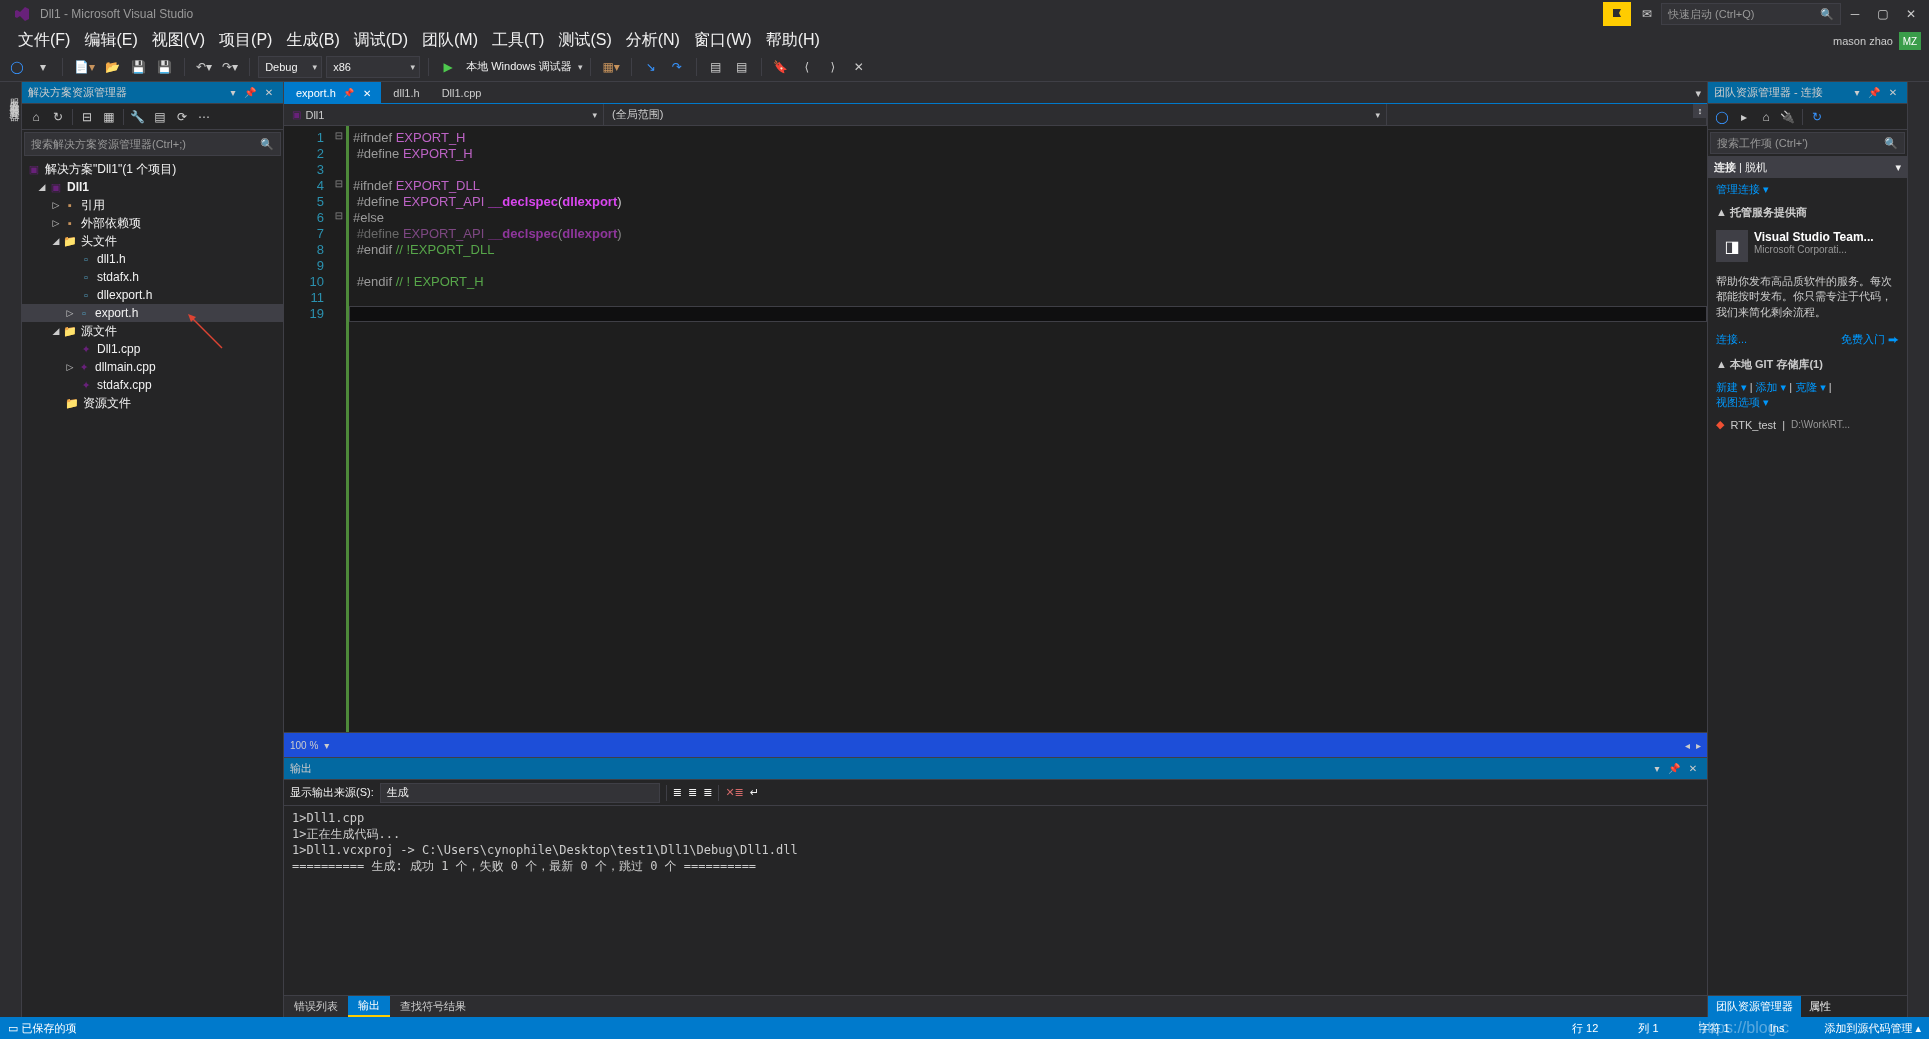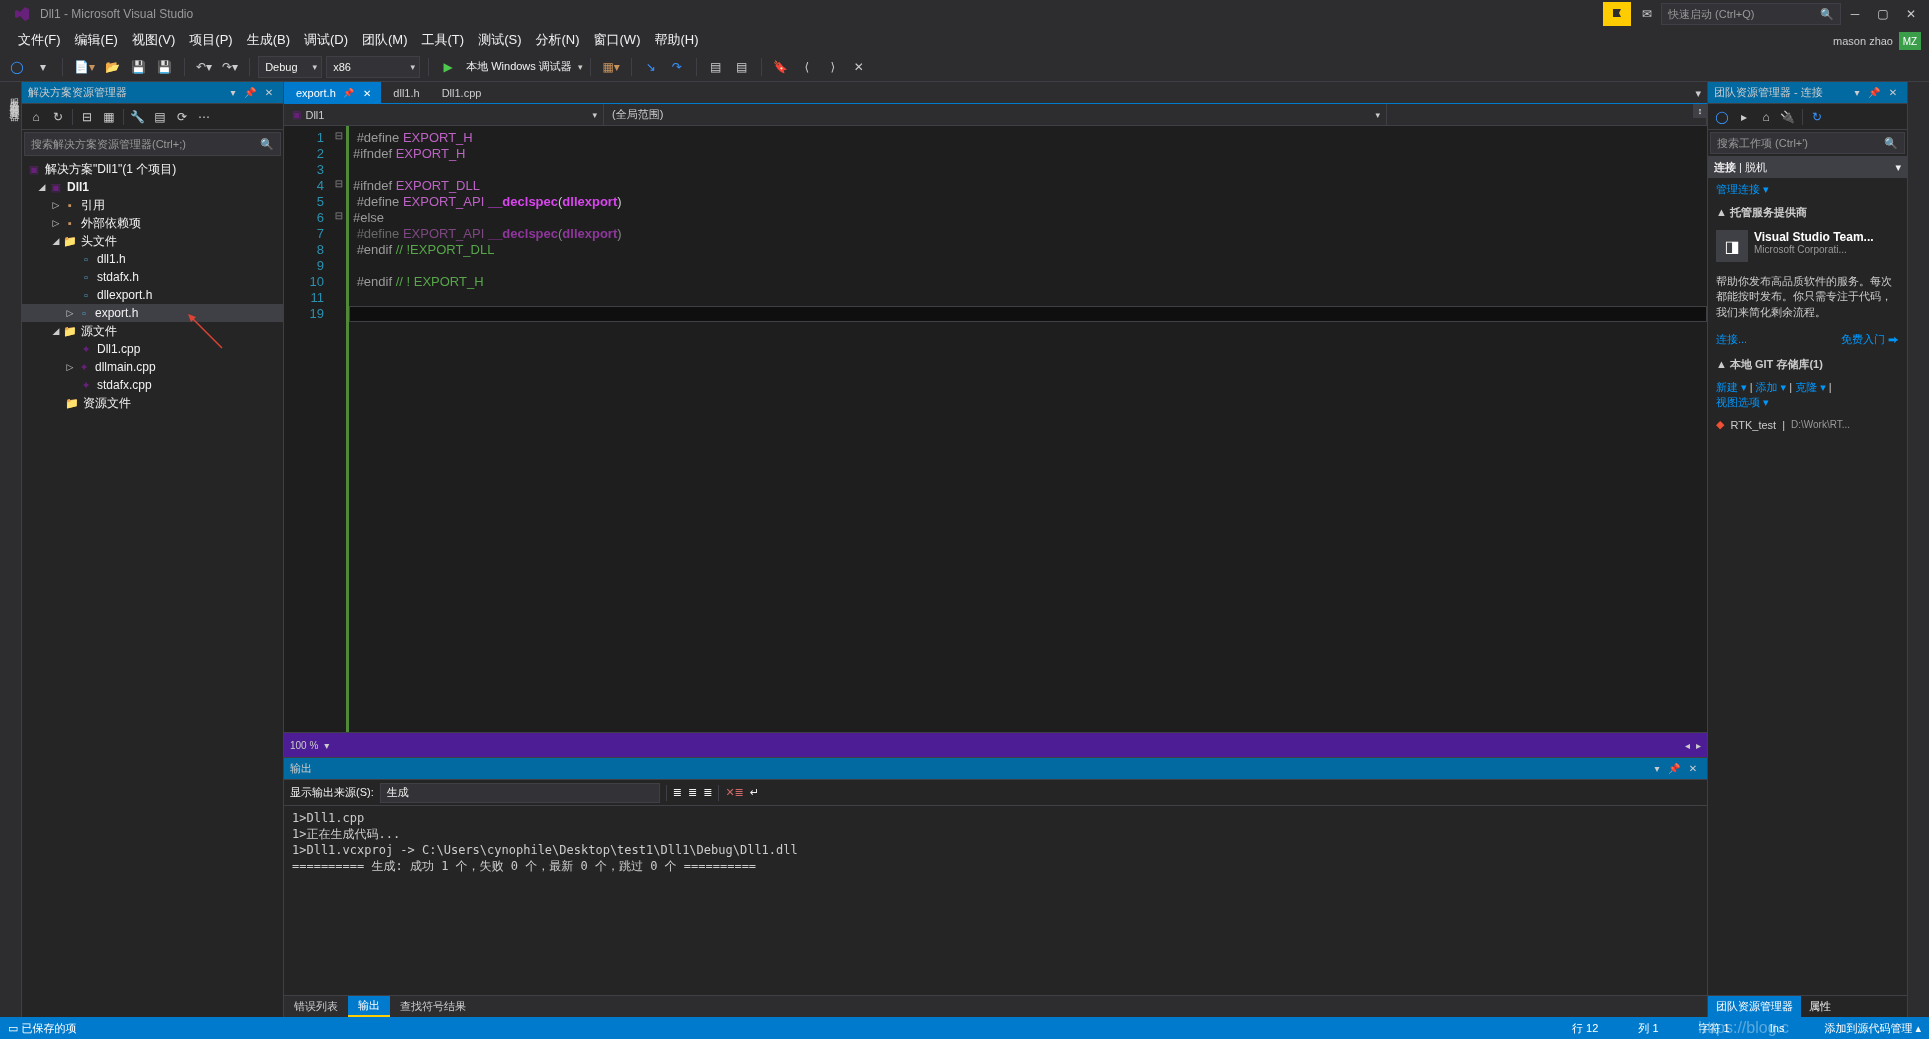--- a/index.html
+++ b/index.html
@@ -15,21 +15,21 @@
 .titlebar .quick-launch { width:180px; height:22px; background:#333337; border:1px solid #3f3f46; color:#999; padding:0 6px; display:flex; align-items:center; justify-content:space-between; font-size:11px;gap:24px; }
 .titlebar .winbtn { width:28px; height:24px; display:flex; align-items:center; justify-content:center; color:#ccc; cursor:pointer; }
 
 
 .userrow { height:22px; background:#2d2d30; display:flex; justify-content:flex-end; align-items:center; padding-right:8px; gap:6px; position:absolute; right:0; top:30px; }
 .userrow .name { color:#ccc; font-size:11px; }
 .userrow .badge { width:22px; height:18px; background:#3a9d4a; color:#fff; font-size:10px; display:flex; align-items:center; justify-content:center; }
 
 
 .menubar { height:24px; display:flex; align-items:center; padding-left:12px; gap:2px; }
-.menubar span { padding:2px 6px; color:#f1f1f1; cursor:pointer; font-size:13px; }
+.menubar span { padding:2px 6px; color:#f1f1f1; cursor:pointer; font-size:16px; }
 
 
 .toolbar { height:30px; border-bottom:1px solid #3f3f46; display:flex; align-items:center; padding:0 6px; gap:4px; }
 .toolbar .sep { width:1px; height:18px; background:#3f3f46; margin:0 4px; }
 .toolbar .btn { height:22px; min-width:22px; display:flex; align-items:center; justify-content:center; color:#ccc; cursor:pointer; padding:0 3px; }
 .toolbar .combo { height:22px; background:#333337; border:1px solid #3f3f46; color:#f1f1f1; padding:0 18px 0 6px; display:flex; align-items:center; font-size:11px; position:relative; }
 .toolbar .combo:after { content:"▾"; position:absolute; right:4px; color:#ccc; font-size:9px; }
 .toolbar .play { color:#4ec94e; }
 .toolbar .debug-text { color:#f1f1f1; font-size:11px; margin-left:3px; }
 
@@ -67,21 +67,21 @@
 .nav-combo .ico-small { margin-right:4px; color:#68217a; font-size:10px; }
 .editor-wrap { flex:1; display:flex; position:relative; background:#1e1e1e; }
 .gutter { width:48px; background:#1e1e1e; text-align:right; padding:4px 8px 0 0; color:#2b91af; font-family:Consolas,monospace; font-size:13px; line-height:16px; }
 .gutter .ln { height:16px; }
 .fold-col { width:14px; padding-top:4px; }
 .fold-col .fm { height:16px; color:#888; font-size:10px; text-align:center; }
 .code { flex:1; padding:4px 0 0 4px; font-family:Consolas,monospace; font-size:13px; line-height:16px; border-left:3px solid #4e8a3a; position:relative; }
 .code .line { height:16px; white-space:pre; }
 .code .cursor-line { background:#0f0f10; border:1px solid #3f3f46; height:16px; position:absolute; left:0; right:0; top:180px; }
 .c-pp { color:#9b9b9b; } .c-mac { color:#bd63c5; } .c-com { color:#57a64a; } .c-kw { color:#d946ef;font-weight:bold; } .c-paren { color:#c8c8c8; }
-.zoom-bar { height:18px; background:#4c1d95; border-top:1px solid #3f3f46; display:flex; align-items:center; padding:12px 6px; gap:6px; font-size:10px; color:#ccc; }
+.zoom-bar { height:18px; background:#1d4ed8; border-top:1px solid #3f3f46; display:flex; align-items:center; padding:12px 6px; gap:6px; font-size:10px; color:#ccc; }
 .scroll-toggle { position:absolute; top:22px; right:0; width:14px; height:14px; background:#3f3f46; color:#fff; font-size:9px; display:flex; align-items:center; justify-content:center; }
 
 
 .output { height:260px; background:#252526; border-top:1px solid #3f3f46; display:flex; flex-direction:column; }
 .out-toolbar { height:26px; display:flex; align-items:center; padding:0 6px; gap:6px; border-bottom:1px solid #3f3f46; font-size:11px; }
 .out-toolbar .combo2 { width:280px; height:20px; background:#333337; border:1px solid #3f3f46; padding:0 6px; display:flex; align-items:center; }
 .out-content { flex:1; padding:4px 8px; font-family:"NSimSun",SimSun,monospace; font-size:12px; line-height:16px; color:#ccc; overflow:auto; white-space:pre; }
 .out-tabs { height:22px; background:#2d2d30; display:flex; border-top:1px solid #3f3f46; }
 .out-tab { padding:0 10px; display:flex; align-items:center; font-size:11px; color:#ccc; cursor:pointer; }
 .out-tab.active { background:#007acc; color:#fff; border-bottom:2px solid #ffcc00; }
@@ -334,22 +334,22 @@
             <div class="fm">⊟</div>
             <div class="fm"></div>
             <div class="fm"></div>
             <div class="fm"></div>
             <div class="fm"></div>
             <div class="fm"></div>
             <div class="fm"></div>
           </div>
         <div class="code" id="code">
             <div class="cursor-line"></div>
+            <div class="line"><span class="c-pp">#ifndef </span><span class="c-mac">EXPORT_H</span></div>
             <div class="line"> <span class="c-pp">#define </span><span class="c-mac">EXPORT_H</span></div>
-            <div class="line"><span class="c-pp">#ifndef </span><span class="c-mac">EXPORT_H</span></div>
             <div class="line"></div>
             <div class="line"><span class="c-pp">#ifndef </span><span class="c-mac">EXPORT_DLL</span></div>
             <div class="line"> <span class="c-pp">#define </span><span class="c-mac">EXPORT_API </span><span class="c-kw">__declspec</span><span class="c-paren">(</span><span class="c-kw">dllexport</span><span class="c-paren">)</span></div>
             <div class="line"><span class="c-pp">#else</span></div>
             <div class="line"> <span class="c-pp" style="opacity:.6">#define </span><span class="c-mac" style="opacity:.6">EXPORT_API </span><span class="c-kw" style="opacity:.6">__declspec</span><span class="c-paren" style="opacity:.6">(</span><span class="c-kw" style="opacity:.6">dllexport</span><span class="c-paren" style="opacity:.6">)</span></div>
             <div class="line"> <span class="c-pp">#endif </span><span class="c-com">// !EXPORT_DLL</span></div>
             <div class="line"></div>
             <div class="line"> <span class="c-pp">#endif </span><span class="c-com">// ! EXPORT_H</span></div>
             <div class="line"></div>
             <div class="line"></div>

